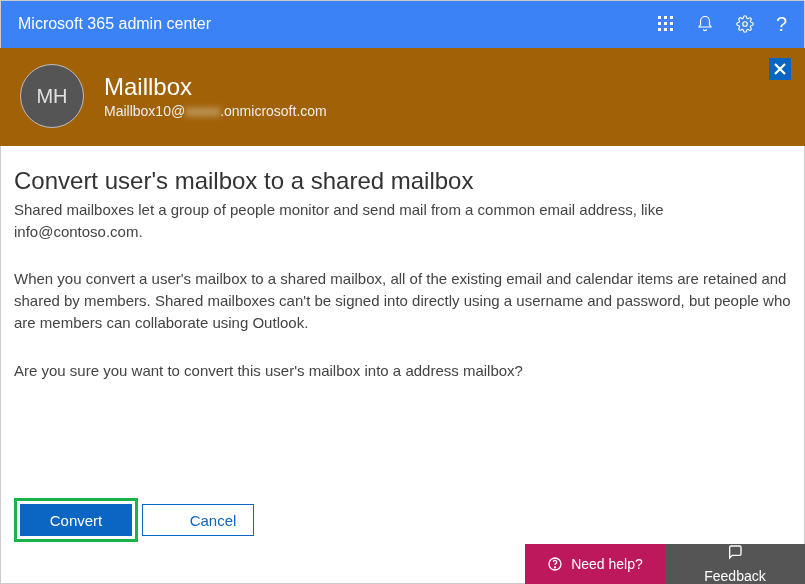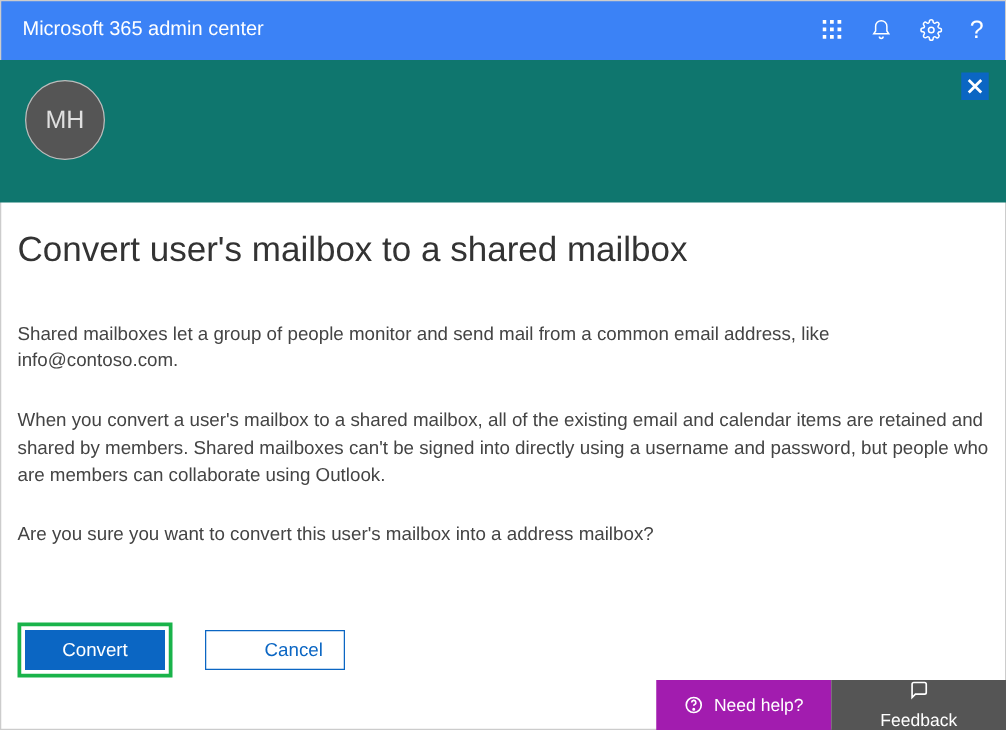--- a/index.html
+++ b/index.html
@@ -26,23 +26,23 @@
     flex: 1;
   }
   .topbar-icons {
     display: flex;
     gap: 22px;
     align-items: center;
   }
   .icon-btn { color:#fff; cursor:pointer; display:flex; align-items:center; }
 
   .panel-header {
-    background: #0f766e;
-    color: #fff;
-    padding: 16px 20px 34px 20px;
+    background: #a16207;
+    color: #fff;
+    padding: 16px 20px 18px 20px;
     display: flex;
     align-items: center;
     position: relative;
   }
   .avatar {
     width: 64px; height: 64px;
     border-radius: 50%;
     border: 1.5px solid #bdbdbd;
     background: #555;
     display: flex;
@@ -65,33 +65,32 @@
   }
   .close-btn svg { stroke:#fff; }
 
   .content {
     padding: 18px 14px 0 14px;
     color: #444;
     font-size: 15px;
     line-height: 1.45;
   }
   .section-heading {
-    font-size: 28px;
+    font-size: 24px;
     color: #333;
-    margin-bottom: 36px;
     font-weight: 400;
   }
   .para { margin-bottom: 26px; }
 
   .actions {
     position: absolute;
     left: 14px;
     bottom: 42px;
     display: flex;
-    gap: 26px;
+    gap: 4px;
     align-items: center;
   }
   .btn-primary-wrap {
     border: 3px solid #19b34a;
     padding: 3px;
   }
   .btn-primary {
     background: #0b66c3;
     color: #fff;
     border: none;
@@ -120,21 +119,21 @@
   .footer-btn {
     display: flex;
     align-items: center;
     justify-content: center;
     gap: 8px;
     color: #fff;
     font-size: 14px;
     padding: 0 20px;
     cursor: pointer;
   }
-  .footer-help { background: #a21caf; width: 140px; }
+  .footer-help { background: #be185d; width: 140px; }
   .footer-feedback { background: #555; width: 140px; flex-direction: column; }
 
   .outer-border {
     position:absolute; inset:0;
     border:1px solid #ccc;
     pointer-events:none;
   }
 </style>
 </head>
 <body>
@@ -174,20 +173,26 @@
     <span class="icon-btn">
       <span style="font-size:20px;">?</span>
     </span>
   </div>
 </div>
 
 <div class="panel-header">
   <div class="avatar">
     <span>MH</span>
   </div>
+  <div>
+    <div class="panel-title">Maillbox</div>
+    <div class="panel-sub">
+      <span>Maillbox10@</span><span class="blur">xxxxx</span><span>.onmicrosoft.com</span>
+    </div>
+  </div>
   <div class="close-btn">
     <svg width="14" height="14" viewBox="0 0 14 14" stroke-width="2.2">
         <line x1="2" y1="2" x2="12" y2="12"></line>
         <line x1="12" y1="2" x2="2" y2="12"></line>
       </svg>
   </div>
 </div>
 
 <div class="content">
   <div class="section-heading">Convert user's mailbox to a shared mailbox</div>

